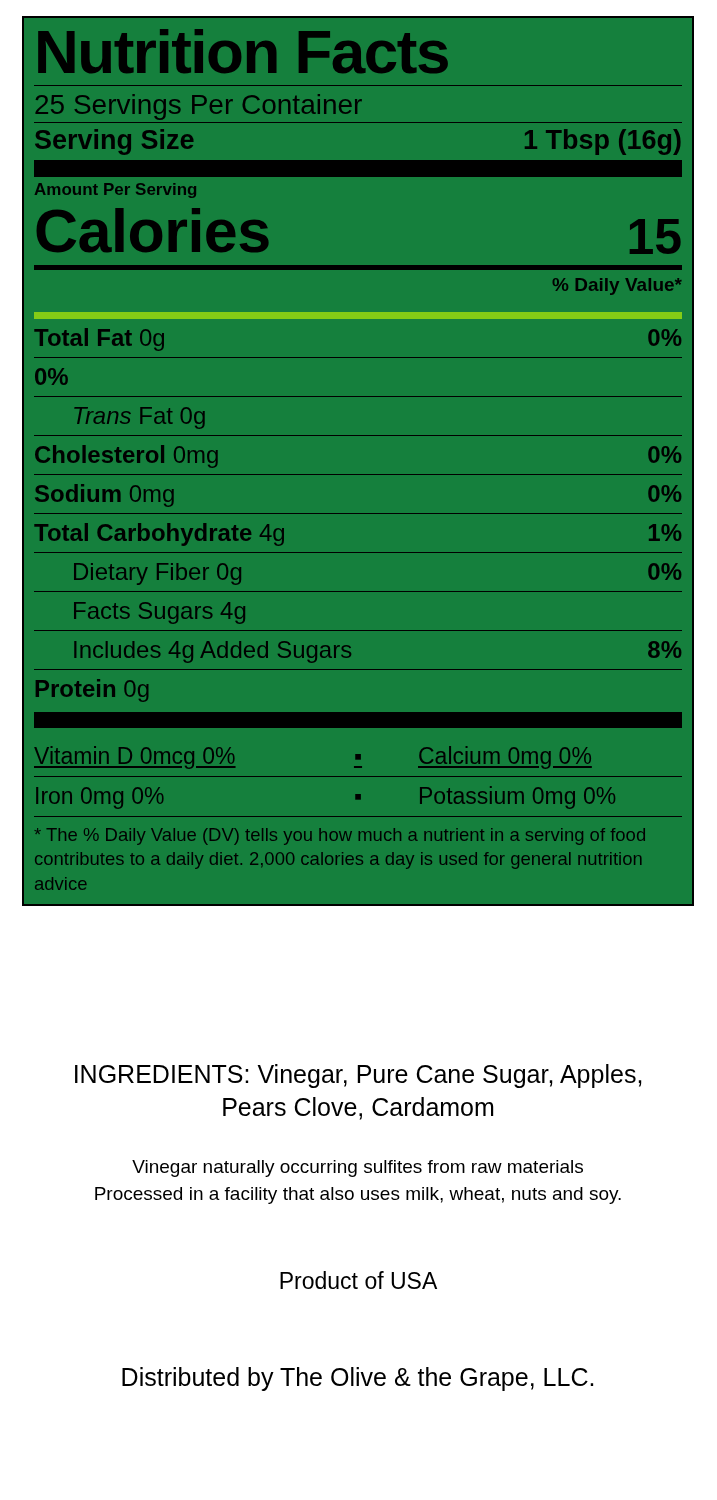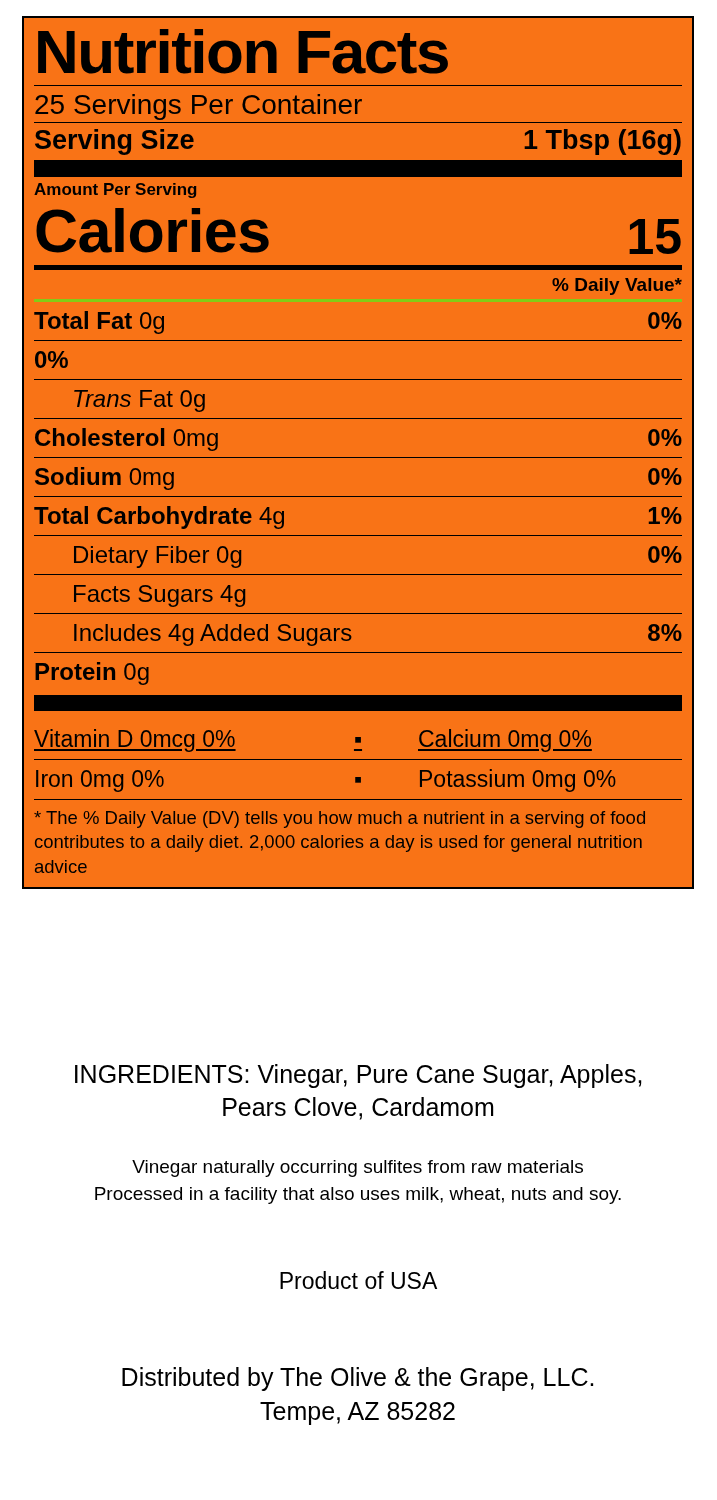--- a/index.html
+++ b/index.html
@@ -24,21 +24,21 @@
 
   
   .nf-panel {
     position: absolute;
     left: 22px;
     top: 16px;
     width: 672px;
     box-sizing: border-box;
     border: 2px solid #000;
     padding: 4px 10px 6px 10px;
-    background: #f97316;
+    background: #15803d;
   }
   .nf-title {
     font-size: 62px;
     font-weight: bold;
     line-height: 0.98;
     letter-spacing: -1.5px;
     text-align: left;
     margin: 0 0 2px 0;
     white-space: nowrap;
   }
@@ -92,21 +92,21 @@
     padding: 4px 0 3px 0;
   }
   .nrow {
     display: flex;
     justify-content: space-between;
     align-items: baseline;
     font-size: 24px;
     padding: 5px 0 5px 0;
     border-top: 1px solid #000;
   }
-  .nrow.first { border-top: 3px solid #84cc16; }
+  .nrow.first { border-top: 7px solid #84cc16; margin-top: 13px; }
   .nrow .left { white-space: nowrap; }
   .nrow .right { font-weight: bold; white-space: nowrap; }
   .b { font-weight: bold; }
   .indent1 { padding-left: 38px; }
   .ital { font-style: italic; }
 
   .bar-thick2 {
     height: 16px;
     background: #000;
     margin-top: 4px;
@@ -258,17 +258,16 @@
 
   <div class="below">
     <div class="ingredients">INGREDIENTS: Vinegar, Pure Cane Sugar, Apples, Pears Clove, Cardamom</div>
     <div class="allergen">
       <div>Vinegar naturally occurring sulfites from raw materials</div>
       <div>Processed in a facility that also uses milk, wheat, nuts and soy.</div>
     </div>
     <div class="origin">Product of USA</div>
     <div class="distributor">
       <div>Distributed by The Olive &amp; the Grape, LLC.</div>
-      <div>Tempe, AZ 85282</div>
     </div>
   </div>
 
 </div>
 
 </body></html>

